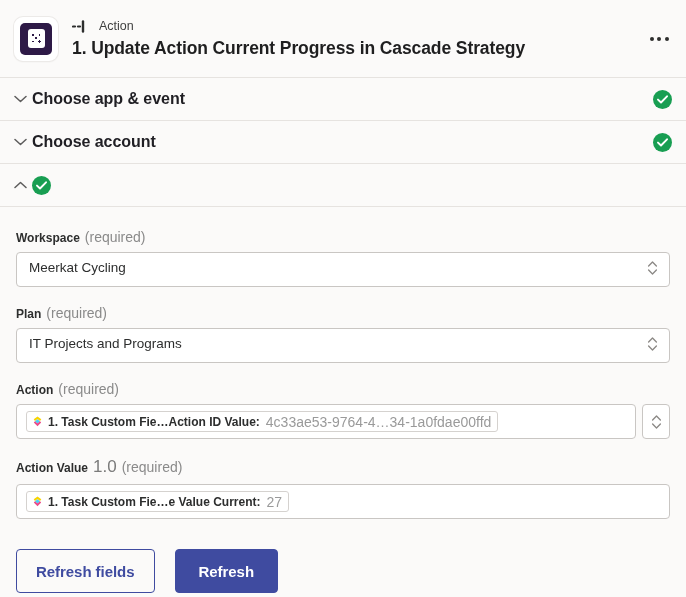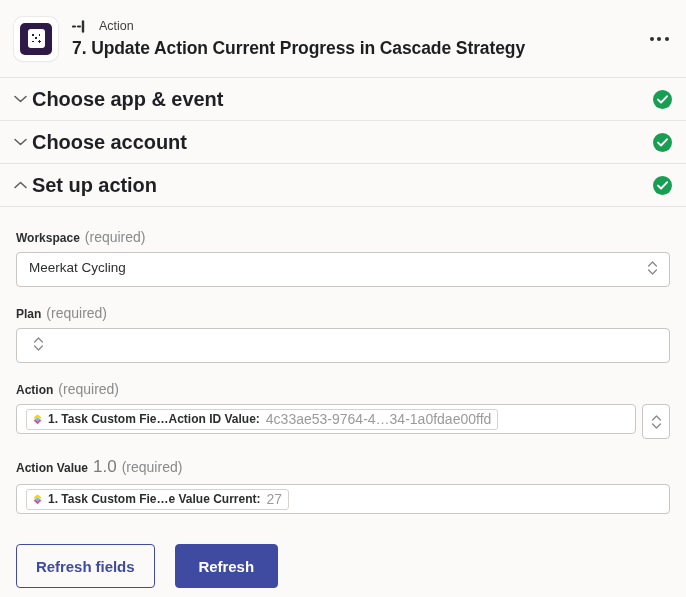--- a/index.html
+++ b/index.html
@@ -123,21 +123,21 @@
     background: #fbfaf9;
   }
   .chev {
     width: 24px;
     flex: 0 0 24px;
     display: flex;
     align-items: center;
     justify-content: center;
   }
   .acc-label {
-    font-size: 20px;
+    font-size: 16px;
     font-weight: 700;
     color: #201f24;
     flex: 1 1 auto;
     letter-spacing: -0.05px;
   }
   .check-badge {
     width: 19px; height: 19px;
     border-radius: 50%;
     background: #189e52;
     display: flex;
@@ -198,21 +198,21 @@
   }
 
   
   .combo-row {
     display: flex;
     align-items: stretch;
     gap: 6px;
   }
   .token-field {
     flex: 1 1 auto;
-    height: 30px;
+    height: 35px;
     background: #ffffff;
     border: 1px solid #c9c6c3;
     border-radius: 4px;
     display: flex;
     align-items: center;
     padding: 0 9px;
     box-sizing: border-box;
     overflow: hidden;
   }
   .stepper-box {
@@ -296,21 +296,21 @@
 
   <div class="header-text">
     <div class="kicker">
       <svg class="step-icon" width="20" height="13" viewBox="0 0 20 13">
         <line x1="1" y1="6.5" x2="3" y2="6.5" stroke="#2d2e2e" stroke-width="2.2" stroke-linecap="round"></line>
         <line x1="6" y1="6.5" x2="8" y2="6.5" stroke="#2d2e2e" stroke-width="2.2" stroke-linecap="round"></line>
         <line x1="11" y1="1.5" x2="11" y2="11.5" stroke="#2d2e2e" stroke-width="2.4" stroke-linecap="round"></line>
       </svg>
       <span class="kicker-label">Action</span>
     </div>
-    <div class="step-title">7. Update Action Current Progress in Cascade Strategy</div>
+    <div class="step-title">1. Update Action Current Progress in Cascade Strategy</div>
   </div>
 
   <div class="more-btn">
     <span></span>
     <span></span>
     <span></span>
   </div>
 </div>
 
 <div class="acc-row">
@@ -340,21 +340,20 @@
     </svg>
   </span>
 </div>
 
 <div class="acc-row">
   <span class="chev">
     <svg width="13" height="8" viewBox="0 0 13 8">
       <polyline points="1,6.5 6.5,1.5 12,6.5" fill="none" stroke="#5d5c5c" stroke-width="1.5" stroke-linecap="round" stroke-linejoin="round"></polyline>
     </svg>
   </span>
-  <span class="acc-label">Set up action</span>
   <span class="check-badge">
     <svg width="11" height="9" viewBox="0 0 11 9">
       <polyline points="1,4.6 4,7.5 10,1.3" fill="none" stroke="#ffffff" stroke-width="1.9" stroke-linecap="round" stroke-linejoin="round"></polyline>
     </svg>
   </span>
 </div>
 
 <div class="form">
 
   <div class="field">
@@ -372,20 +371,21 @@
       </span>
     </div>
   </div>
 
   <div class="field">
     <div class="field-label">
       <span>Plan</span>
       <span class="field-required">(required)</span>
     </div>
     <div class="select-box">
+      <span class="select-value">IT Projects and Programs</span>
       <span class="stepper">
         <svg width="11" height="16" viewBox="0 0 11 16">
           <polyline points="1.6,6 5.5,2 9.4,6" fill="none" stroke="#8b8885" stroke-width="1.3" stroke-linecap="round" stroke-linejoin="round"></polyline>
           <polyline points="1.6,10 5.5,14 9.4,10" fill="none" stroke="#8b8885" stroke-width="1.3" stroke-linecap="round" stroke-linejoin="round"></polyline>
         </svg>
       </span>
     </div>
   </div>
 
   <div class="field">

